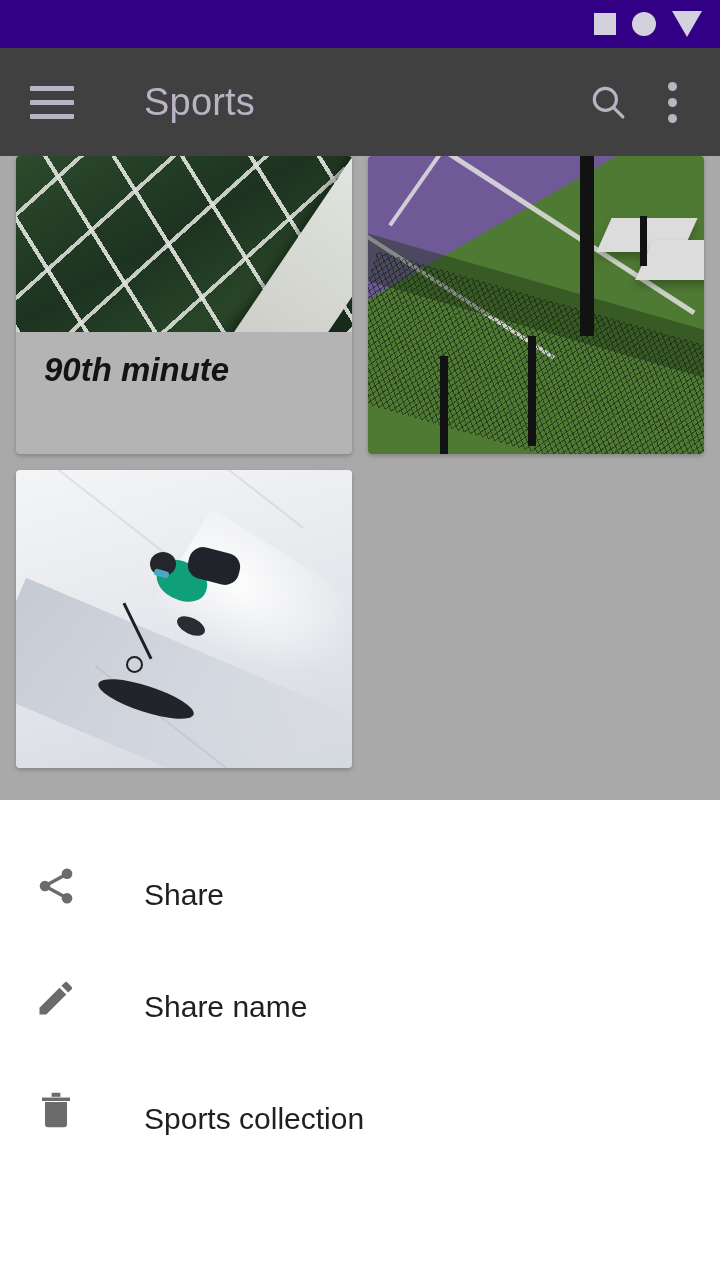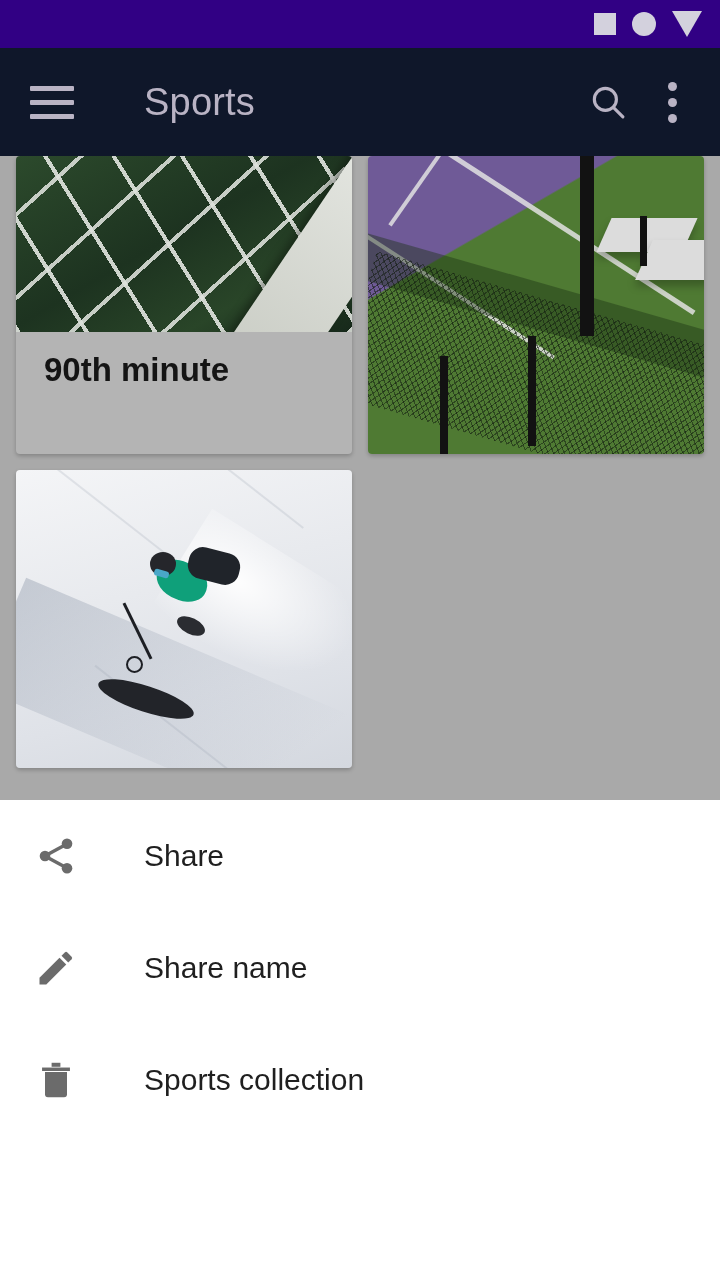--- a/index.html
+++ b/index.html
@@ -48,21 +48,21 @@
     border-right: 15px solid transparent;
     border-top: 26px solid #d3d1dd;
   }
 
   
   #app-bar {
     position: absolute;
     top: 48px; left: 0;
     width: 720px;
     height: 108px;
-    background: #0f172a;
+    background: #404040;
     display: flex;
     align-items: center;
     box-sizing: border-box;
     padding: 0 16px 0 30px;
   }
   #menu-button {
     width: 52px;
     height: 52px;
     display: flex;
     flex-direction: column;
@@ -111,20 +111,21 @@
   }
 
   
   #content {
     position: absolute;
     top: 156px; left: 0;
     width: 720px;
     height: 716px;
     background: #a9a9a9;
     overflow: hidden;
+    font-style: italic;
   }
   #grid {
     position: absolute;
     top: 0; left: 16px;
     width: 688px;
     display: flex;
     flex-wrap: wrap;
     gap: 16px;
   }
   .card {
@@ -354,21 +355,21 @@
     position: absolute;
     left: 0; top: 800px;
     width: 720px;
     height: 480px;
     background: #ffffff;
     z-index: 5;
   }
   .menu-item {
     height: 112px;
     display: flex;
-    align-items: center;
+    align-items: flex-end;
     padding-left: 30px;
     box-sizing: border-box;
     cursor: pointer;
   }
   .menu-icon {
     width: 52px;
     height: 52px;
     flex: 0 0 auto;
     display: flex;
     align-items: center;

